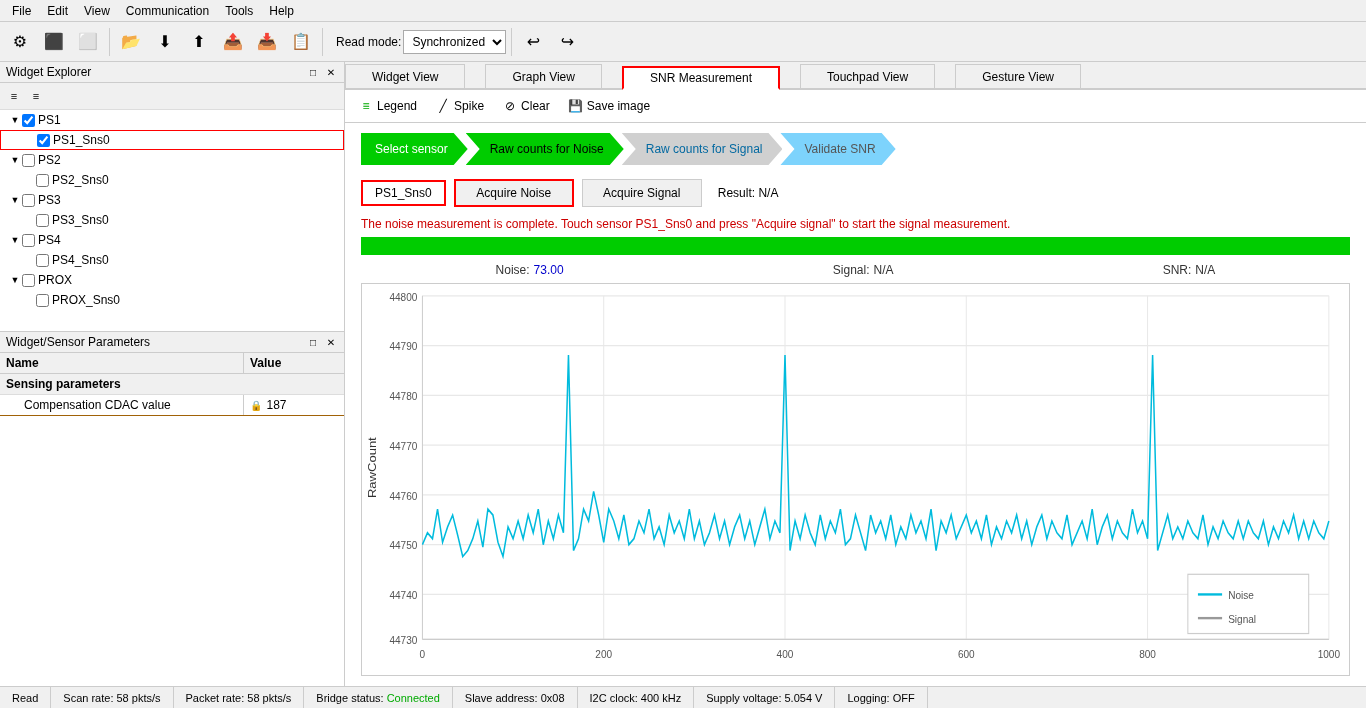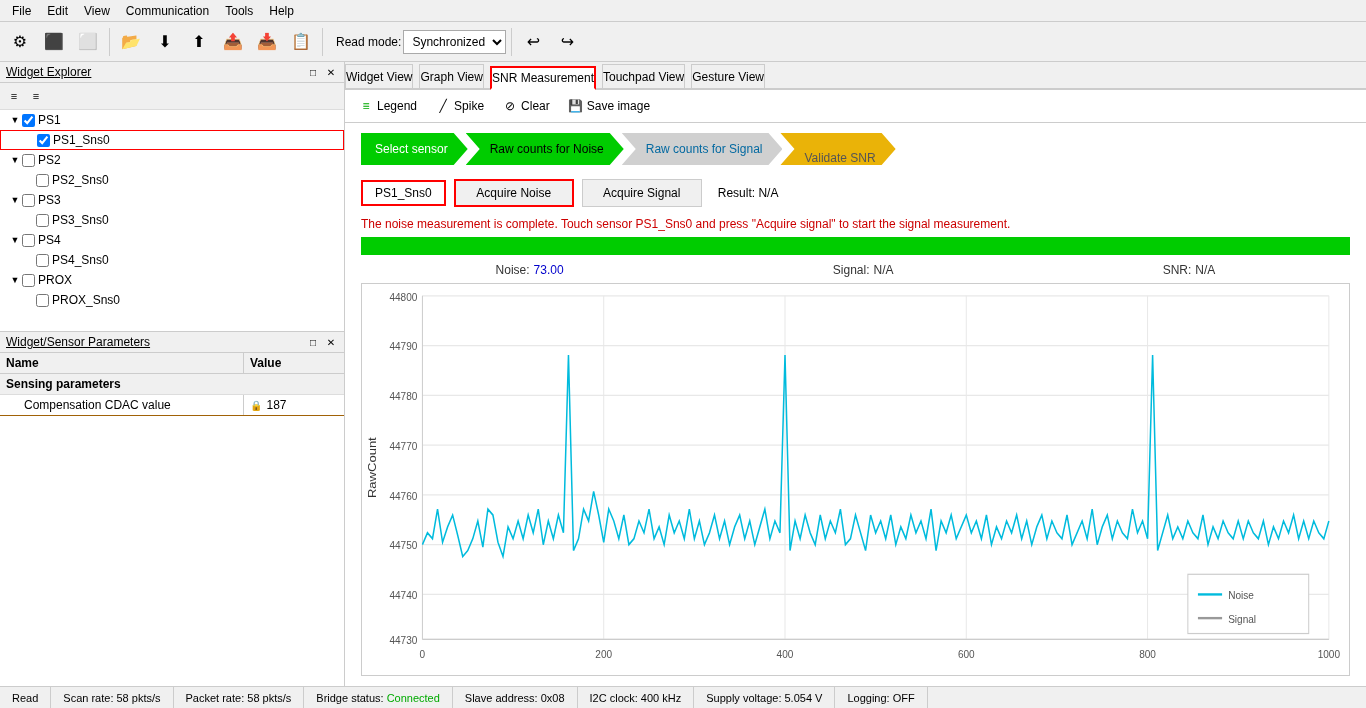--- a/index.html
+++ b/index.html
@@ -17,21 +17,21 @@
     .read-mode-select { height: 24px; font-size: 12px; border: 1px solid #aaa; background: white; padding: 0 4px; min-width: 100px; }
     
     
     .main-layout { display: flex; height: calc(708px - 62px - 22px); }
     
     
     .left-panel { width: 345px; display: flex; flex-direction: column; background: #f0f0f0; border-right: 1px solid #ccc; }
     
     
     .panel-header { background: #f0f0f0; border-bottom: 1px solid #ccc; padding: 3px 6px; display: flex; justify-content: space-between; align-items: center; font-size: 12px; font-weight: normal; }
-    .panel-title { font-size: 12px; text-decoration: underline; }
+    .panel-title { font-size: 12px; }
     .panel-controls { display: flex; gap: 4px; }
     .panel-ctrl-btn { width: 14px; height: 14px; font-size: 10px; display: flex; align-items: center; justify-content: center; cursor: pointer; border: none; background: transparent; }
     
     .widget-explorer { flex: 0 0 270px; display: flex; flex-direction: column; border-bottom: 1px solid #ccc; }
     .tree-toolbar { padding: 3px 4px; display: flex; gap: 2px; border-bottom: 1px solid #ddd; }
     .tree-btn { width: 20px; height: 20px; background: #f0f0f0; border: 1px solid transparent; cursor: pointer; display: flex; align-items: center; justify-content: center; font-size: 11px; }
     .tree-area { flex: 1; overflow-y: auto; background: white; }
     .tree-item { display: flex; align-items: center; height: 20px; padding-left: 4px; cursor: pointer; }
     .expand-icon { width: 14px; height: 14px; display: flex; align-items: center; justify-content: center; font-size: 9px; }
     .checkbox { width: 13px; height: 13px; margin-right: 3px; }
@@ -49,21 +49,21 @@
     .params-row { display: flex; border-bottom: 1px solid #a16207; }
     .params-name { flex: 1; padding: 3px 24px; font-size: 12px; border-right: 1px solid #ccc; }
     .params-value { width: 100px; padding: 3px 6px; font-size: 12px; display: flex; align-items: center; gap: 4px; }
     .lock-icon { font-size: 10px; color: #666; }
     
     
     .right-panel { flex: 1; display: flex; flex-direction: column; background: white; }
     
     
     .tab-bar { display: flex; background: #f0f0f0; border-bottom: 2px solid #ccc; height: 28px; align-items: flex-end; }
-    .tab { padding: 4px 0; font-size: 12px; cursor: pointer; border: 1px solid #ccc; border-bottom: none; background: #f0f0f0; margin-right: 6px; height: 24px; display: flex; align-items: center; }
+    .tab { padding: 4px 26px; font-size: 12px; cursor: pointer; border: 1px solid #ccc; border-bottom: none; background: #f0f0f0; margin-right: 20px; height: 24px; display: flex; align-items: center; }
     .tab.active { background: white; border-bottom: 2px solid white; margin-bottom: -2px; z-index: 1; font-weight: normal; }
     .tab.active.snr { border: 2px solid red; border-bottom: 2px solid white; }
     
     
     .view-toolbar { display: flex; align-items: center; padding: 4px 6px; border-bottom: 1px solid #ccc; gap: 4px; background: white; }
     .tool-btn { display: flex; align-items: center; gap: 3px; padding: 2px 6px; font-size: 12px; border: 1px solid transparent; cursor: pointer; background: transparent; height: 24px; }
     .tool-icon { width: 16px; height: 16px; display: inline-flex; align-items: center; justify-content: center; }
     
     
     .snr-content { padding: 10px 16px; flex: 1; display: flex; flex-direction: column; overflow: hidden; }
@@ -295,21 +295,21 @@
       <div class="steps-bar">
         <div class="step active" style="background:#00cc00;color:white;padding:0 20px 0 14px;clip-path:polygon(0 0,calc(100% - 14px) 0,100% 50%,calc(100% - 14px) 100%,0 100%);">
           <span>Select sensor</span>
         </div>
         <div class="step active" style="background:#00cc00;color:#000000;padding:0 20px 0 24px;margin-left:-2px;clip-path:polygon(0 0,calc(100% - 14px) 0,100% 50%,calc(100% - 14px) 100%,0 100%,14px 50%);">
           <span>Raw counts for Noise</span>
         </div>
         <div class="step inactive" style="background:#d0d0d0;color:#0369a1;padding:0 20px 0 24px;margin-left:-2px;clip-path:polygon(0 0,calc(100% - 14px) 0,100% 50%,calc(100% - 14px) 100%,0 100%,14px 50%);">
           <span>Raw counts for Signal</span>
         </div>
-        <div class="step inactive" style="background:#eab308;color:#555;padding:0 20px 0 24px;margin-left:-2px;clip-path:polygon(0 0,calc(100% - 14px) 0,100% 50%,calc(100% - 14px) 100%,0 100%,14px 50%);align-items:flex-end;">
+        <div class="step inactive" style="background:#7dd3fc;color:#555;padding:0 20px 0 24px;margin-left:-2px;clip-path:polygon(0 0,calc(100% - 14px) 0,100% 50%,calc(100% - 14px) 100%,0 100%,14px 50%);">
           <span>Validate SNR</span>
         </div>
       </div>
 
       <div class="action-row">
         <div class="sensor-label" style="border:2px solid red;padding:4px 12px;font-size:12px;background:white;min-width:80px;text-align:center;">PS1_Sns0</div>
         <button class="action-btn outlined" style="border:2px solid red;background:#f0f0f0;">Acquire Noise</button>
         <button class="action-btn">Acquire Signal</button>
         <span class="result-text">Result: N/A</span>
       </div>

